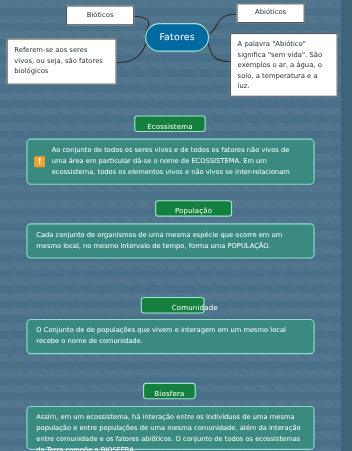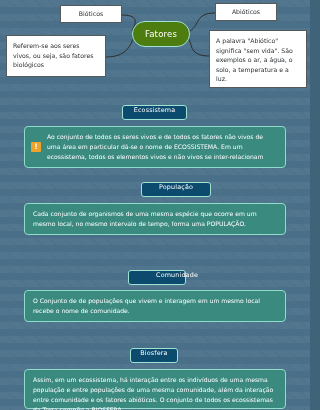--- a/index.html
+++ b/index.html
@@ -39,21 +39,21 @@
     pointer-events: none;
   }
 
   
   .center-node {
     position: absolute;
     left: 132px;
     top: 21px;
     width: 58px;
     height: 26px;
-    background: #4d7c0f;
+    background: #0369a1;
     border: 1.2px solid #9fe3d4;
     border-radius: 14px;
     color: #ffffff;
     font-size: 8.5px;
     display: flex;
     align-items: center;
     justify-content: center;
     letter-spacing: .2px;
     box-sizing: border-box;
   }
@@ -79,27 +79,27 @@
   }
 
   #box-bioticos        { left: 60px;  top: 5px;   width: 62px;  height: 18px; }
   #box-abioticos       { left: 215px; top: 3px;   width: 62px;  height: 18px; }
   #box-bioticos-desc   { left: 6px;   top: 35px;  width: 100px; height: 42px; }
   #box-abioticos-desc  { left: 209px; top: 30px;  width: 98px;  height: 58px; }
 
   
   .pill {
     position: absolute;
-    background: #0c4a6e;
+    background: #15803d;
     border: 1px solid #9fe3d4;
     border-radius: 3px;
     color: #ffffff;
     font-size: 6.4px;
     display: flex;
-    align-items: flex-start;
+    align-items: flex-end;
     justify-content: center;
     box-sizing: border-box;
     letter-spacing: .15px;
   }
   #pill-ecossistema { left: 122px; top: 105px; width: 65px; height: 15px; }
   #pill-populacao   { left: 117px; top: 182px; width: 70px; height: 15px; margin-left: 24px; }
   #pill-comunidade  { left: 128px; top: 270px; width: 58px; height: 15px; padding-left: 40px; }
   #pill-biosfera    { left: 130px; top: 348px; width: 48px; height: 15px; }
 
   

